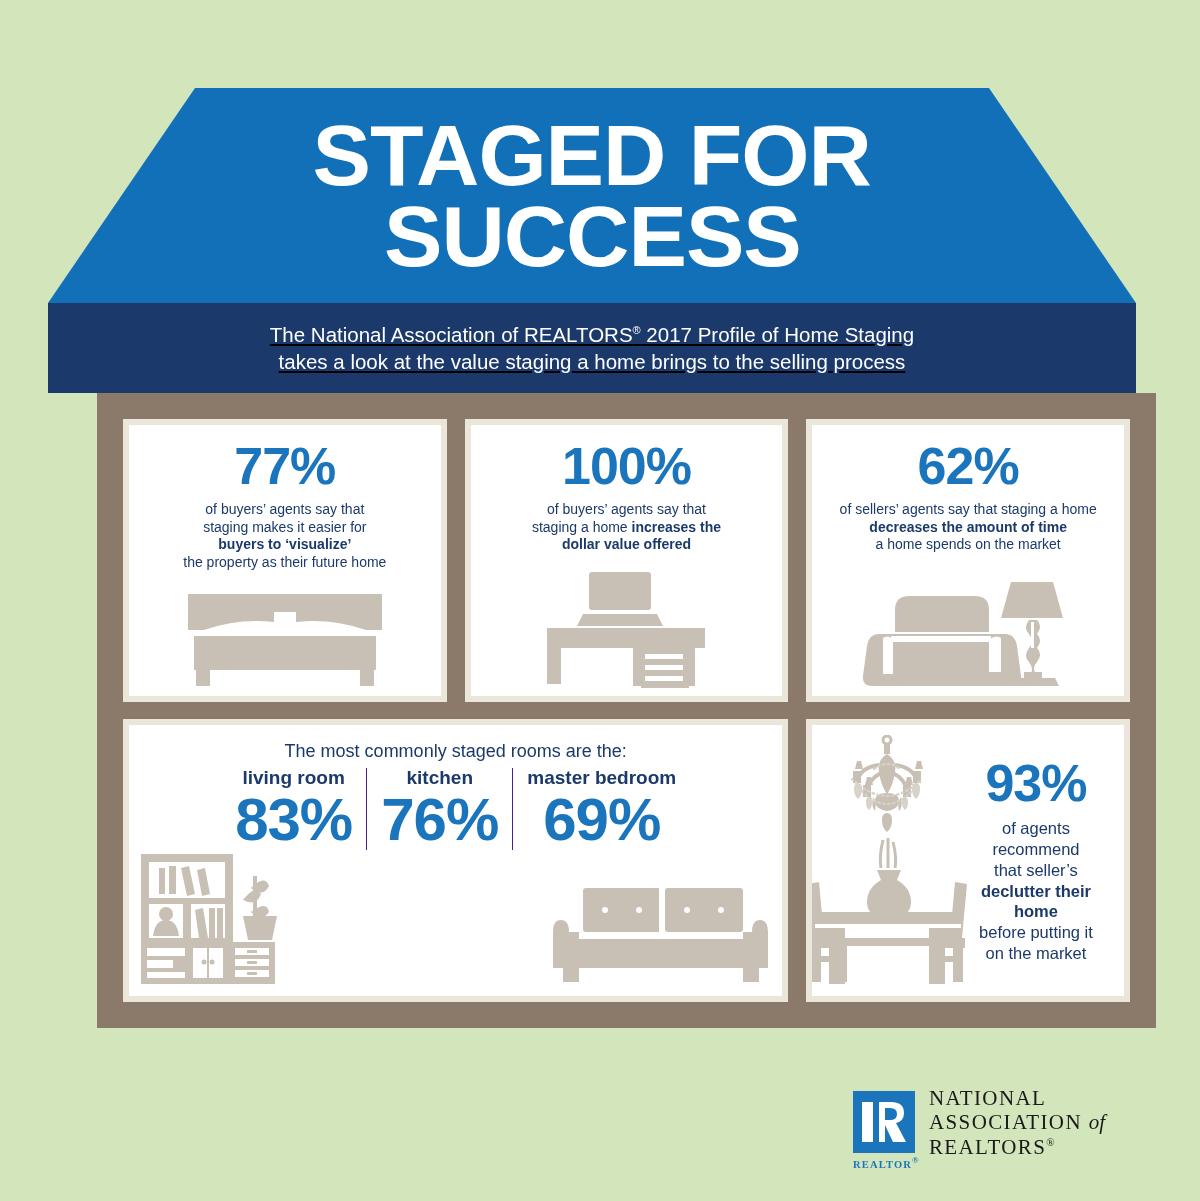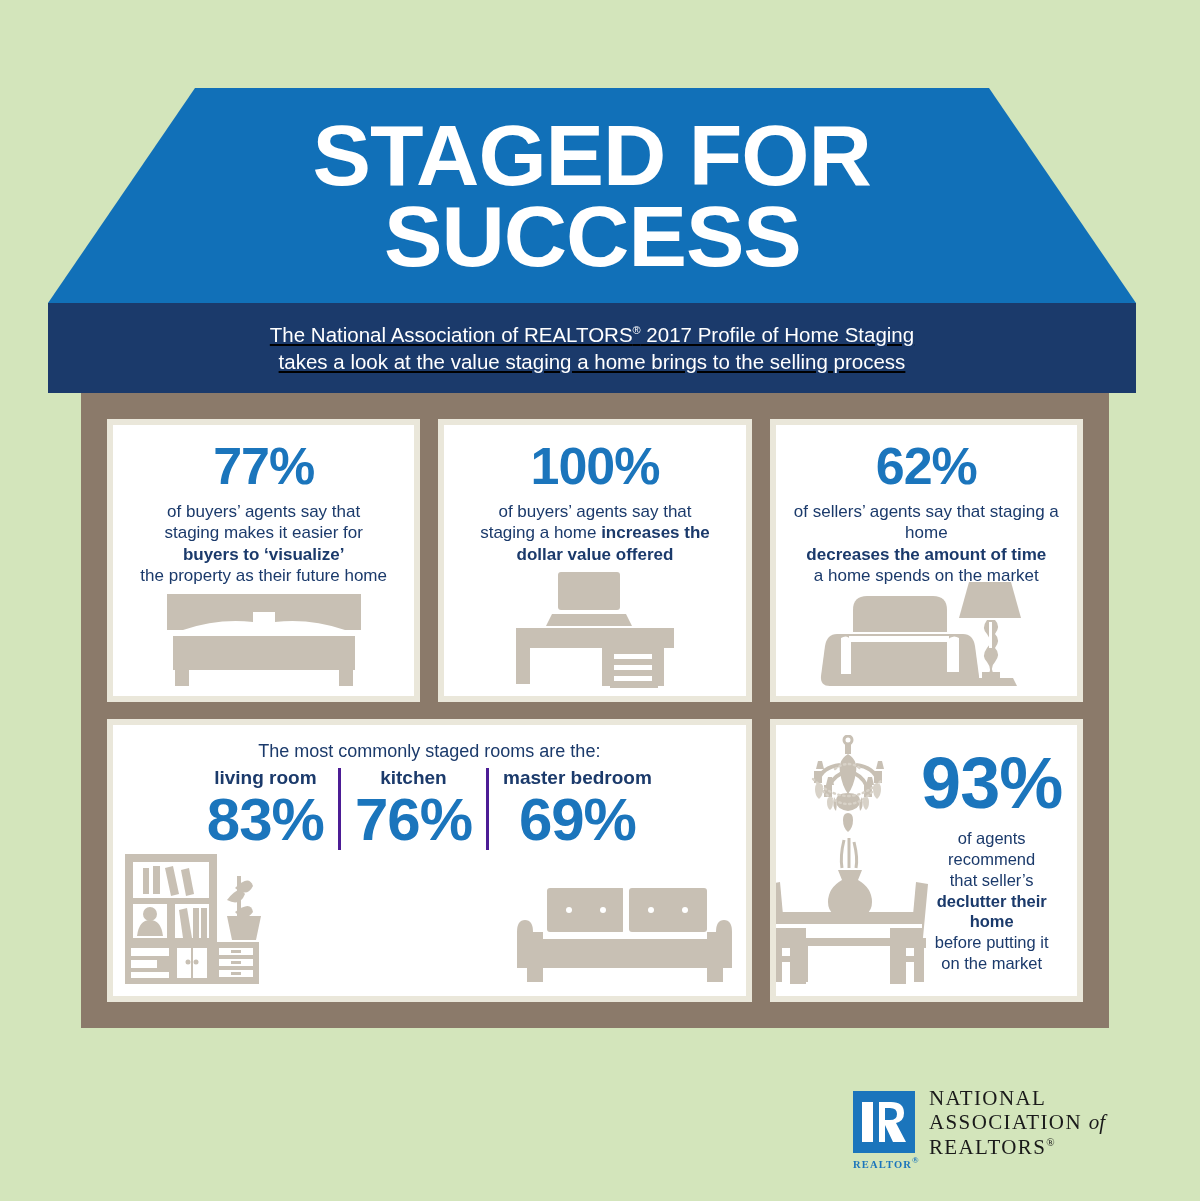--- a/index.html
+++ b/index.html
@@ -42,22 +42,23 @@
     display:flex;flex-direction:column;align-items:center;justify-content:center;text-decoration:underline;
   }
   .band .bl{
     color:#ffffff;font-size:20.5px;line-height:1.32;text-align:center;white-space:nowrap;
     font-family:"Liberation Sans", sans-serif;
   }
   .band sup{font-size:11px;vertical-align:super;}
 
   
   .house{
-    position:absolute;left:81px;top:393px;width:1028px;height:635px;
+    position:absolute;left:97px;top:393px;width:1028px;height:635px;
     background:#8b7a6a;
+    padding-left:31px;
   }
 
   .grid{
     position:absolute;left:0;top:0;width:100%;height:100%;
     box-sizing:border-box;
     padding:26px 26px 26px 26px;
     display:grid;
     grid-template-columns:1fr 1fr 1fr;
     grid-template-rows:283px 1fr;
     gap:17px 18px;
@@ -83,21 +84,21 @@
     font-weight:bold;
     font-size:52px;
     line-height:1;
     text-align:center;
     margin-top:15px;
     letter-spacing:-1px;
     font-family:"Liberation Sans", sans-serif;
   }
   .statcopy{
     color:#1b3a6b;
-    font-size:17px;
+    font-size:14px;
     line-height:1.26;
     text-align:center;
     margin-top:9px;
     padding:0 8px;
     font-family:"Liberation Sans", sans-serif;
   }
   .statcopy b{font-weight:bold;}
   .icon-wrap{
     position:absolute;left:0;right:0;bottom:8px;
     display:flex;align-items:flex-end;justify-content:center;
@@ -107,42 +108,42 @@
   .rooms-head{
     color:#1b3a6b;font-size:18px;text-align:center;margin-top:16px;
     font-family:"Liberation Sans", sans-serif;
   }
   .rooms-row{
     display:flex;justify-content:center;align-items:flex-start;margin-top:6px;
   }
   .room-col{
     padding:0 14px;text-align:center;position:relative;
   }
-  .room-col + .room-col{border-left:3px solid #4c1d95;}
+  .room-col + .room-col{border-left:1px solid #4c1d95;}
   .room-label{
     color:#1b3a6b;font-weight:bold;font-size:19px;line-height:1.1;
     font-family:"Liberation Sans", sans-serif;white-space:nowrap;
   }
   .room-pct{
     color:#1b75bc;font-weight:bold;font-size:60px;line-height:1.02;letter-spacing:-1px;
     font-family:"Liberation Sans", sans-serif;
   }
   .rooms-icons{
     position:absolute;left:0;right:0;bottom:6px;height:150px;
     display:flex;align-items:flex-end;justify-content:space-between;
     padding:0 14px 0 10px;box-sizing:border-box;
   }
 
   
   .declutter{
     display:flex;height:100%;align-items:center;
   }
   .declutter .left{flex:0 0 48%;height:100%;position:relative;}
   .declutter .right{flex:1;padding-right:14px;}
-  .declutter .right .statpct{margin-top:0;font-size:72px;}
+  .declutter .right .statpct{margin-top:0;font-size:52px;}
   .declutter .right .statcopy{font-size:16.5px;}
 
   .chand{position:absolute;left:50%;transform:translateX(-50%);top:10px;}
   .dtable{position:absolute;left:50%;transform:translateX(-50%);bottom:6px;}
 
   
   .logo{
     position:absolute;right:95px;bottom:42px;
     display:flex;align-items:center;gap:14px;
   }

